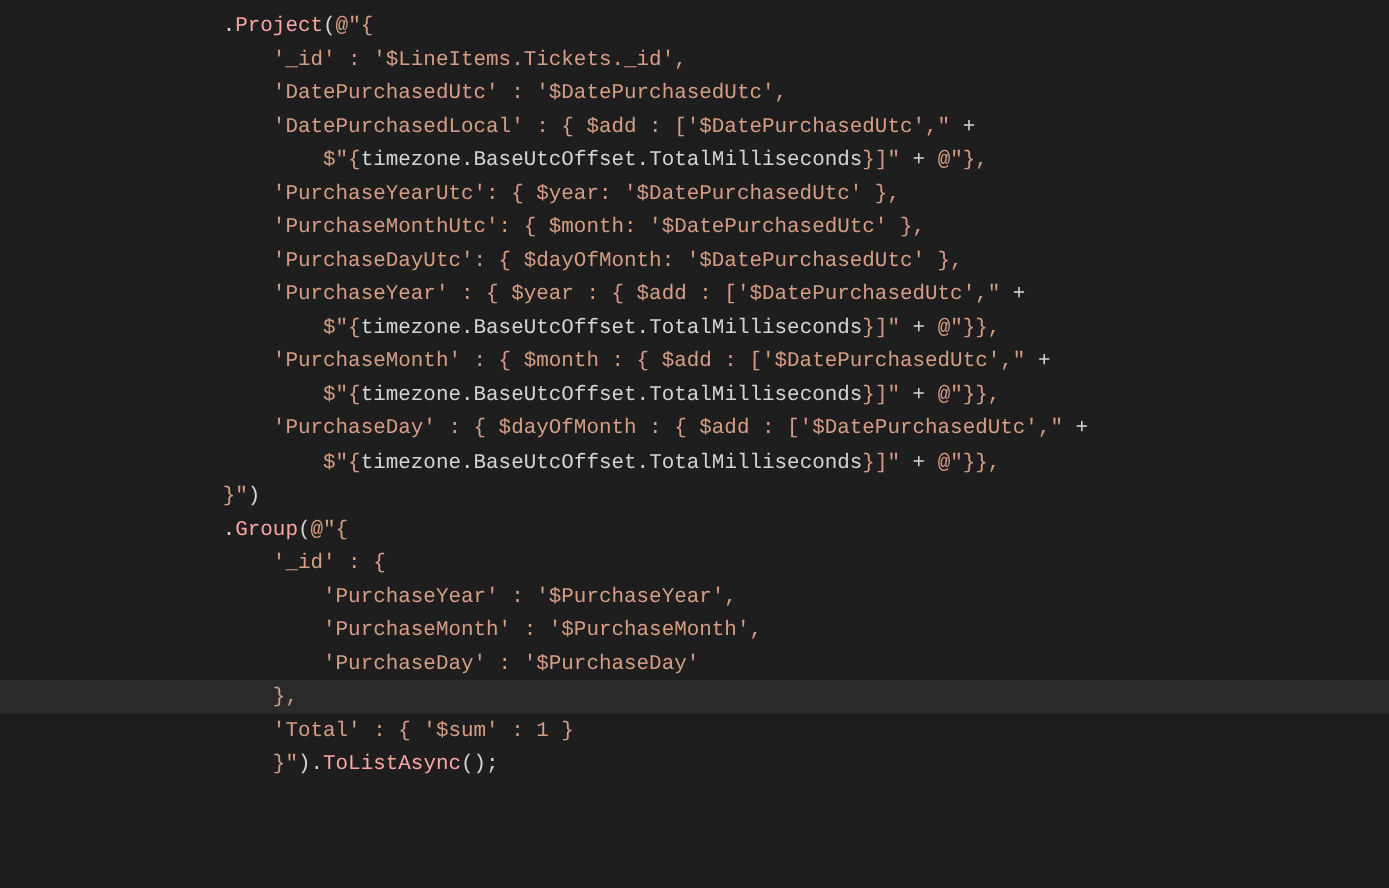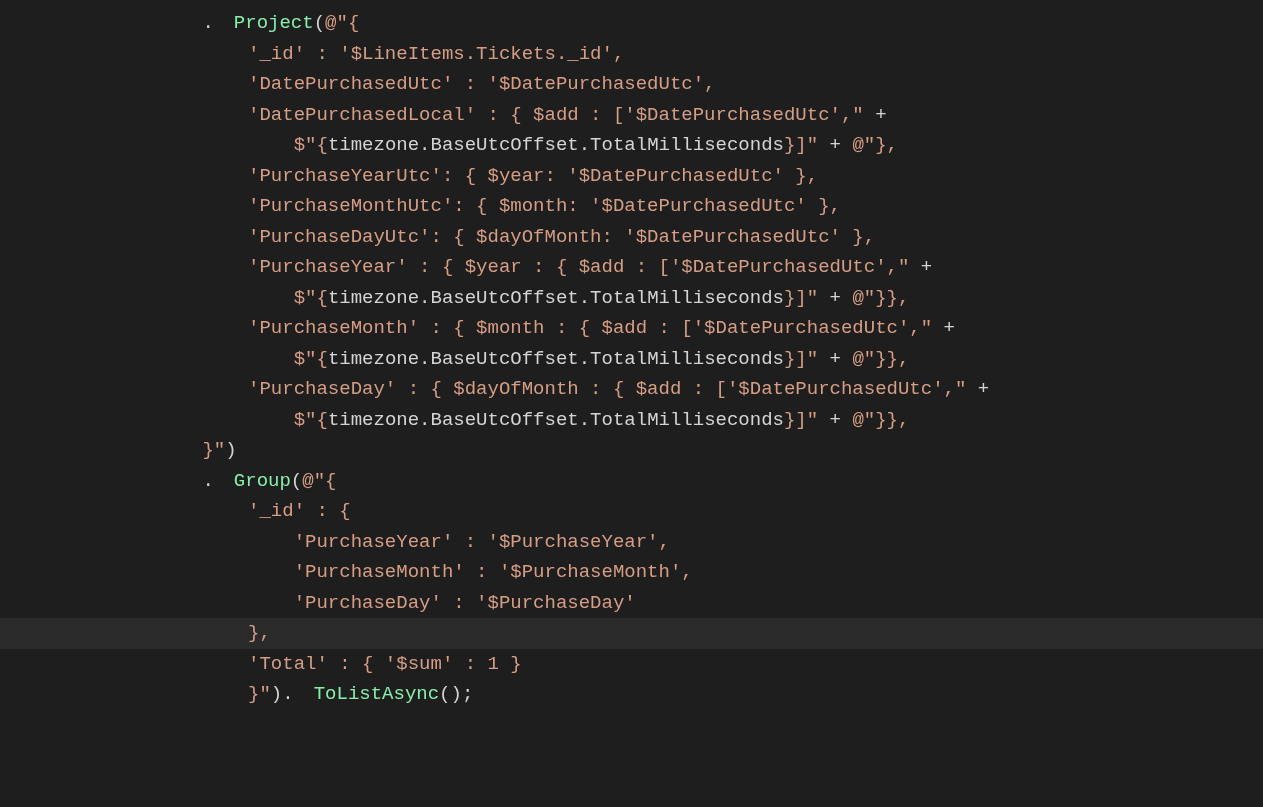--- a/index.html
+++ b/index.html
@@ -21,19 +21,19 @@
   .line {
     padding: 0 20px;
     height: 30.5px;
     box-sizing: border-box;
   }
   .line.cursor {
     background: #2a2a2a;
   }
   .str { color: #d69d85; }
   .pnc { color: #d4d4d4; }
-  .mtd { color: #86efac; margin-left: 20px; }
+  .mtd { color: #fca5a5; }
   .op  { color: #d4d4d4; }
 </style>
 </head>
 <body>
 
 <div class="editor" id="editor"><div class="line">                <span class="pnc">.</span><span class="mtd">Project</span><span class="pnc">(</span><span class="str">@"{</span></div><div class="line">                    <span class="str">'_id' : '$LineItems.Tickets._id',</span></div><div class="line">                    <span class="str">'DatePurchasedUtc' : '$DatePurchasedUtc',</span></div><div class="line">                    <span class="str">'DatePurchasedLocal' : { $add : ['$DatePurchasedUtc',"</span><span class="op"> + </span></div><div class="line">                        <span class="str">$"{</span><span class="pnc">timezone.BaseUtcOffset.TotalMilliseconds</span><span class="str">}]"</span><span class="op"> + </span><span class="str">@"},</span></div><div class="line">                    <span class="str">'PurchaseYearUtc': { $year: '$DatePurchasedUtc' },</span></div><div class="line">                    <span class="str">'PurchaseMonthUtc': { $month: '$DatePurchasedUtc' },</span></div><div class="line">                    <span class="str">'PurchaseDayUtc': { $dayOfMonth: '$DatePurchasedUtc' },</span></div><div class="line">                    <span class="str">'PurchaseYear' : { $year : { $add : ['$DatePurchasedUtc',"</span><span class="op"> + </span></div><div class="line">                        <span class="str">$"{</span><span class="pnc">timezone.BaseUtcOffset.TotalMilliseconds</span><span class="str">}]"</span><span class="op"> + </span><span class="str">@"}},</span></div><div class="line">                    <span class="str">'PurchaseMonth' : { $month : { $add : ['$DatePurchasedUtc',"</span><span class="op"> + </span></div><div class="line">                        <span class="str">$"{</span><span class="pnc">timezone.BaseUtcOffset.TotalMilliseconds</span><span class="str">}]"</span><span class="op"> + </span><span class="str">@"}},</span></div><div class="line">                    <span class="str">'PurchaseDay' : { $dayOfMonth : { $add : ['$DatePurchasedUtc',"</span><span class="op"> + </span></div><div class="line">                        <span class="str">$"{</span><span class="pnc">timezone.BaseUtcOffset.TotalMilliseconds</span><span class="str">}]"</span><span class="op"> + </span><span class="str">@"}},</span></div><div class="line">                <span class="str">}"</span><span class="pnc">)</span></div><div class="line">                <span class="pnc">.</span><span class="mtd">Group</span><span class="pnc">(</span><span class="str">@"{</span></div><div class="line">                    <span class="str">'_id' : {</span></div><div class="line">                        <span class="str">'PurchaseYear' : '$PurchaseYear',</span></div><div class="line">                        <span class="str">'PurchaseMonth' : '$PurchaseMonth',</span></div><div class="line">                        <span class="str">'PurchaseDay' : '$PurchaseDay'</span></div><div class="line cursor">                    <span class="str">},</span></div><div class="line">                    <span class="str">'Total' : { '$sum' : 1 }</span></div><div class="line">                    <span class="str">}"</span><span class="pnc">).</span><span class="mtd">ToListAsync</span><span class="pnc">();</span></div></div>
 
 </body></html>

